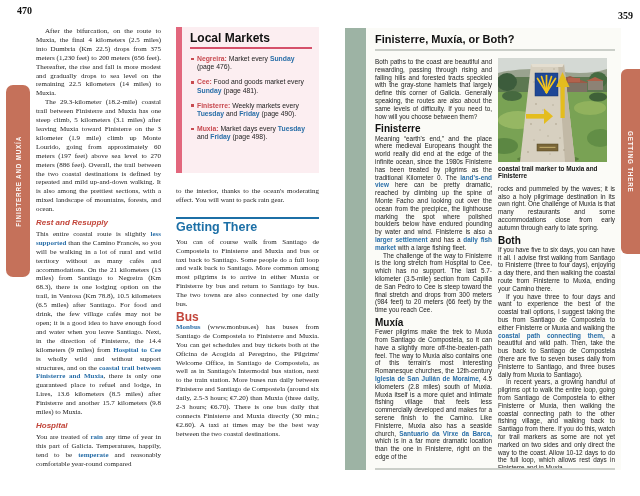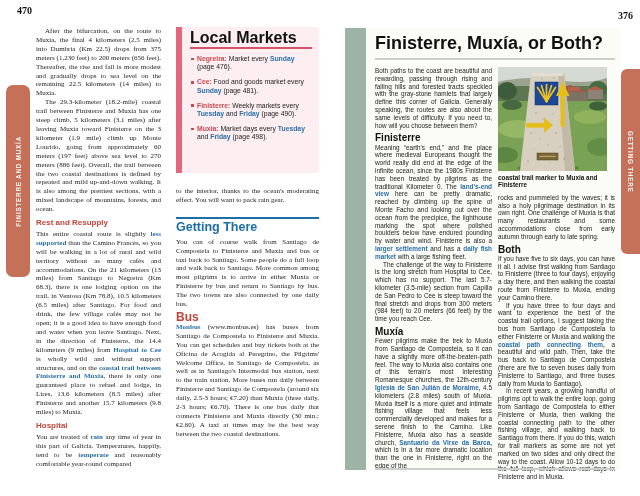--- a/index.html
+++ b/index.html
@@ -37,44 +37,44 @@
     writing-mode:vertical-rl;
   }
   #tab-left span{transform:rotate(180deg);}
 
   
   .bodycol{position:absolute;text-align:justify;font-size:7px;line-height:8.9px;hyphens:auto;}
   #col1{left:36px;top:27px;width:125px;}
   #col2{left:176px;top:27px;width:143px;}
   .bodycol p{margin:0;}
   .bodycol p.ind{text-indent:9px;}
-  h3.redhead{font-family:"Liberation Sans",sans-serif;font-weight:bold;font-size:8px;color:var(--red);margin:5px 0 2px;text-align:left;}
+  h3.redhead{font-family:"Liberation Sans",sans-serif;font-weight:bold;font-size:8px;color:var(--red);margin:5px 0 2px;text-align:left;font-style:italic;}
   h4.redsub{font-family:"Liberation Sans",sans-serif;font-weight:bold;font-size:12px;color:var(--red);margin:4px 0 1px;text-align:left;}
   .seg-link{color:var(--blue);font-weight:bold;}
   .seg-red{color:var(--red-term);font-weight:bold;}
 
   
   #markets{position:relative;background:var(--rose-bg);margin-bottom:14px;padding:7px 7px 9px 14px;min-height:146px;}
   #markets .bar{position:absolute;left:0;top:0;width:6px;height:100%;background:var(--rose-bar);}
-  #markets h2{font-family:"Liberation Sans",sans-serif;font-weight:bold;font-size:16px;color:#111;margin:0 0 4px;text-align:left;}
+  #markets h2{font-family:"Liberation Sans",sans-serif;font-weight:bold;font-size:12px;color:#111;margin:0 0 4px;text-align:left;}
   #markets .rule{height:2px;background:var(--rose-rule);margin-bottom:6px;}
   #markets ul{list-style:none;font-family:"Liberation Sans",sans-serif;font-size:6.8px;line-height:8.2px;text-align:left;}
   #markets li{position:relative;padding-left:7px;margin-bottom:7px;}
   #markets li::before{content:"";position:absolute;left:1px;top:2.6px;width:2.6px;height:2.6px;background:var(--red-term);}
 
   
   #getting-there{margin-top:12px;}
   #getting-there .bluerule{height:2px;background:var(--blue-head);margin-bottom:4px;}
   #getting-there h2{font-family:"Liberation Sans",sans-serif;font-weight:bold;font-size:12.5px;color:var(--blue-head);margin:0 0 6px;text-align:left;}
 
   
   #feature-box{position:absolute;left:345px;top:28px;width:276px;height:442px;background:var(--box-bg);}
   #feature-box .greenbar{position:absolute;left:0;top:0;width:21px;height:100%;background:var(--sage);}
   #feature-content{position:absolute;left:30px;top:5px;width:240px;height:432px;}
-  #feature-content h1{font-family:"Liberation Sans",sans-serif;font-weight:bold;font-size:18px;color:#111;margin:0 0 4px;text-align:left;}
+  #feature-content h1{font-family:"Liberation Sans",sans-serif;font-weight:bold;font-size:11px;color:#111;margin:0 0 4px;text-align:left;}
   #feature-content .grayrule{height:2px;background:var(--gray-rule);margin-bottom:7px;}
   .fb-cols{display:flex;gap:6px;}
   .fb-col{width:117px;font-family:"Liberation Sans",sans-serif;font-size:6.4px;line-height:7.8px;text-align:justify;hyphens:auto;color:#222;}
   .fb-col p{margin:0;}
   .fb-col p.ind{text-indent:8px;}
   .fb-col h5{font-size:10px;font-weight:bold;color:#111;margin:5px 0 1.5px;text-align:left;}
   #box-bottom-rule{position:absolute;left:30px;bottom:0;width:240px;height:2px;background:var(--gray-rule);}
 
   
   #photo{width:109px;height:104px;display:block;}
@@ -113,21 +113,21 @@
   <p>to the interior, thanks to the ocean's moderating effect. You will want to pack rain gear.</p>
   <div id="getting-there">
     <div class="bluerule"></div>
     <h2>Getting There</h2>
     <p>You can of course walk from Santiago de Compostela to Finisterre and Muxia and bus or taxi back to Santiago. Some people do a full loop and walk back to Santiago. More common among most pilgrims is to arrive in either Muxia or Finisterre by bus and return to Santiago by bus. The two towns are also connected by one daily bus.</p>
     <h4 class="redsub">Bus</h4>
     <p><span class="seg-link">Monbus</span><span> (www.monbus.es) has buses from Santiago de Compostela to Finisterre and Muxia. You can get schedules and buy tickets both at the Oficina de Acogida al Peregrino, the Pilgrims' Welcome Office, in Santiago de Compostela, as well as in Santiago's Intermodal bus station, next to the train station. More buses run daily between Finisterre and Santiago de Compostela (around six daily, 2.5-3 hours; €7.20) than Muxia (three daily, 2-3 hours; €6.70). There is one bus daily that connects Finisterre and Muxia directly (30 min.; €2.60). A taxi at times may be the best way between the two coastal destinations.</span></p>
   </div>
 </div>
 
-<div class="pagenum" id="pn-right">376</div>
+<div class="pagenum" id="pn-right">359</div>
 
 <div class="side-tab" id="tab-right">
   <span>GETTING THERE</span>
 </div>
 
 <div id="feature-box">
   <div class="greenbar"></div>
   <div id="feature-content">
     <h1>Finisterre, Muxía, or Both?</h1>
     <div class="grayrule"></div>

